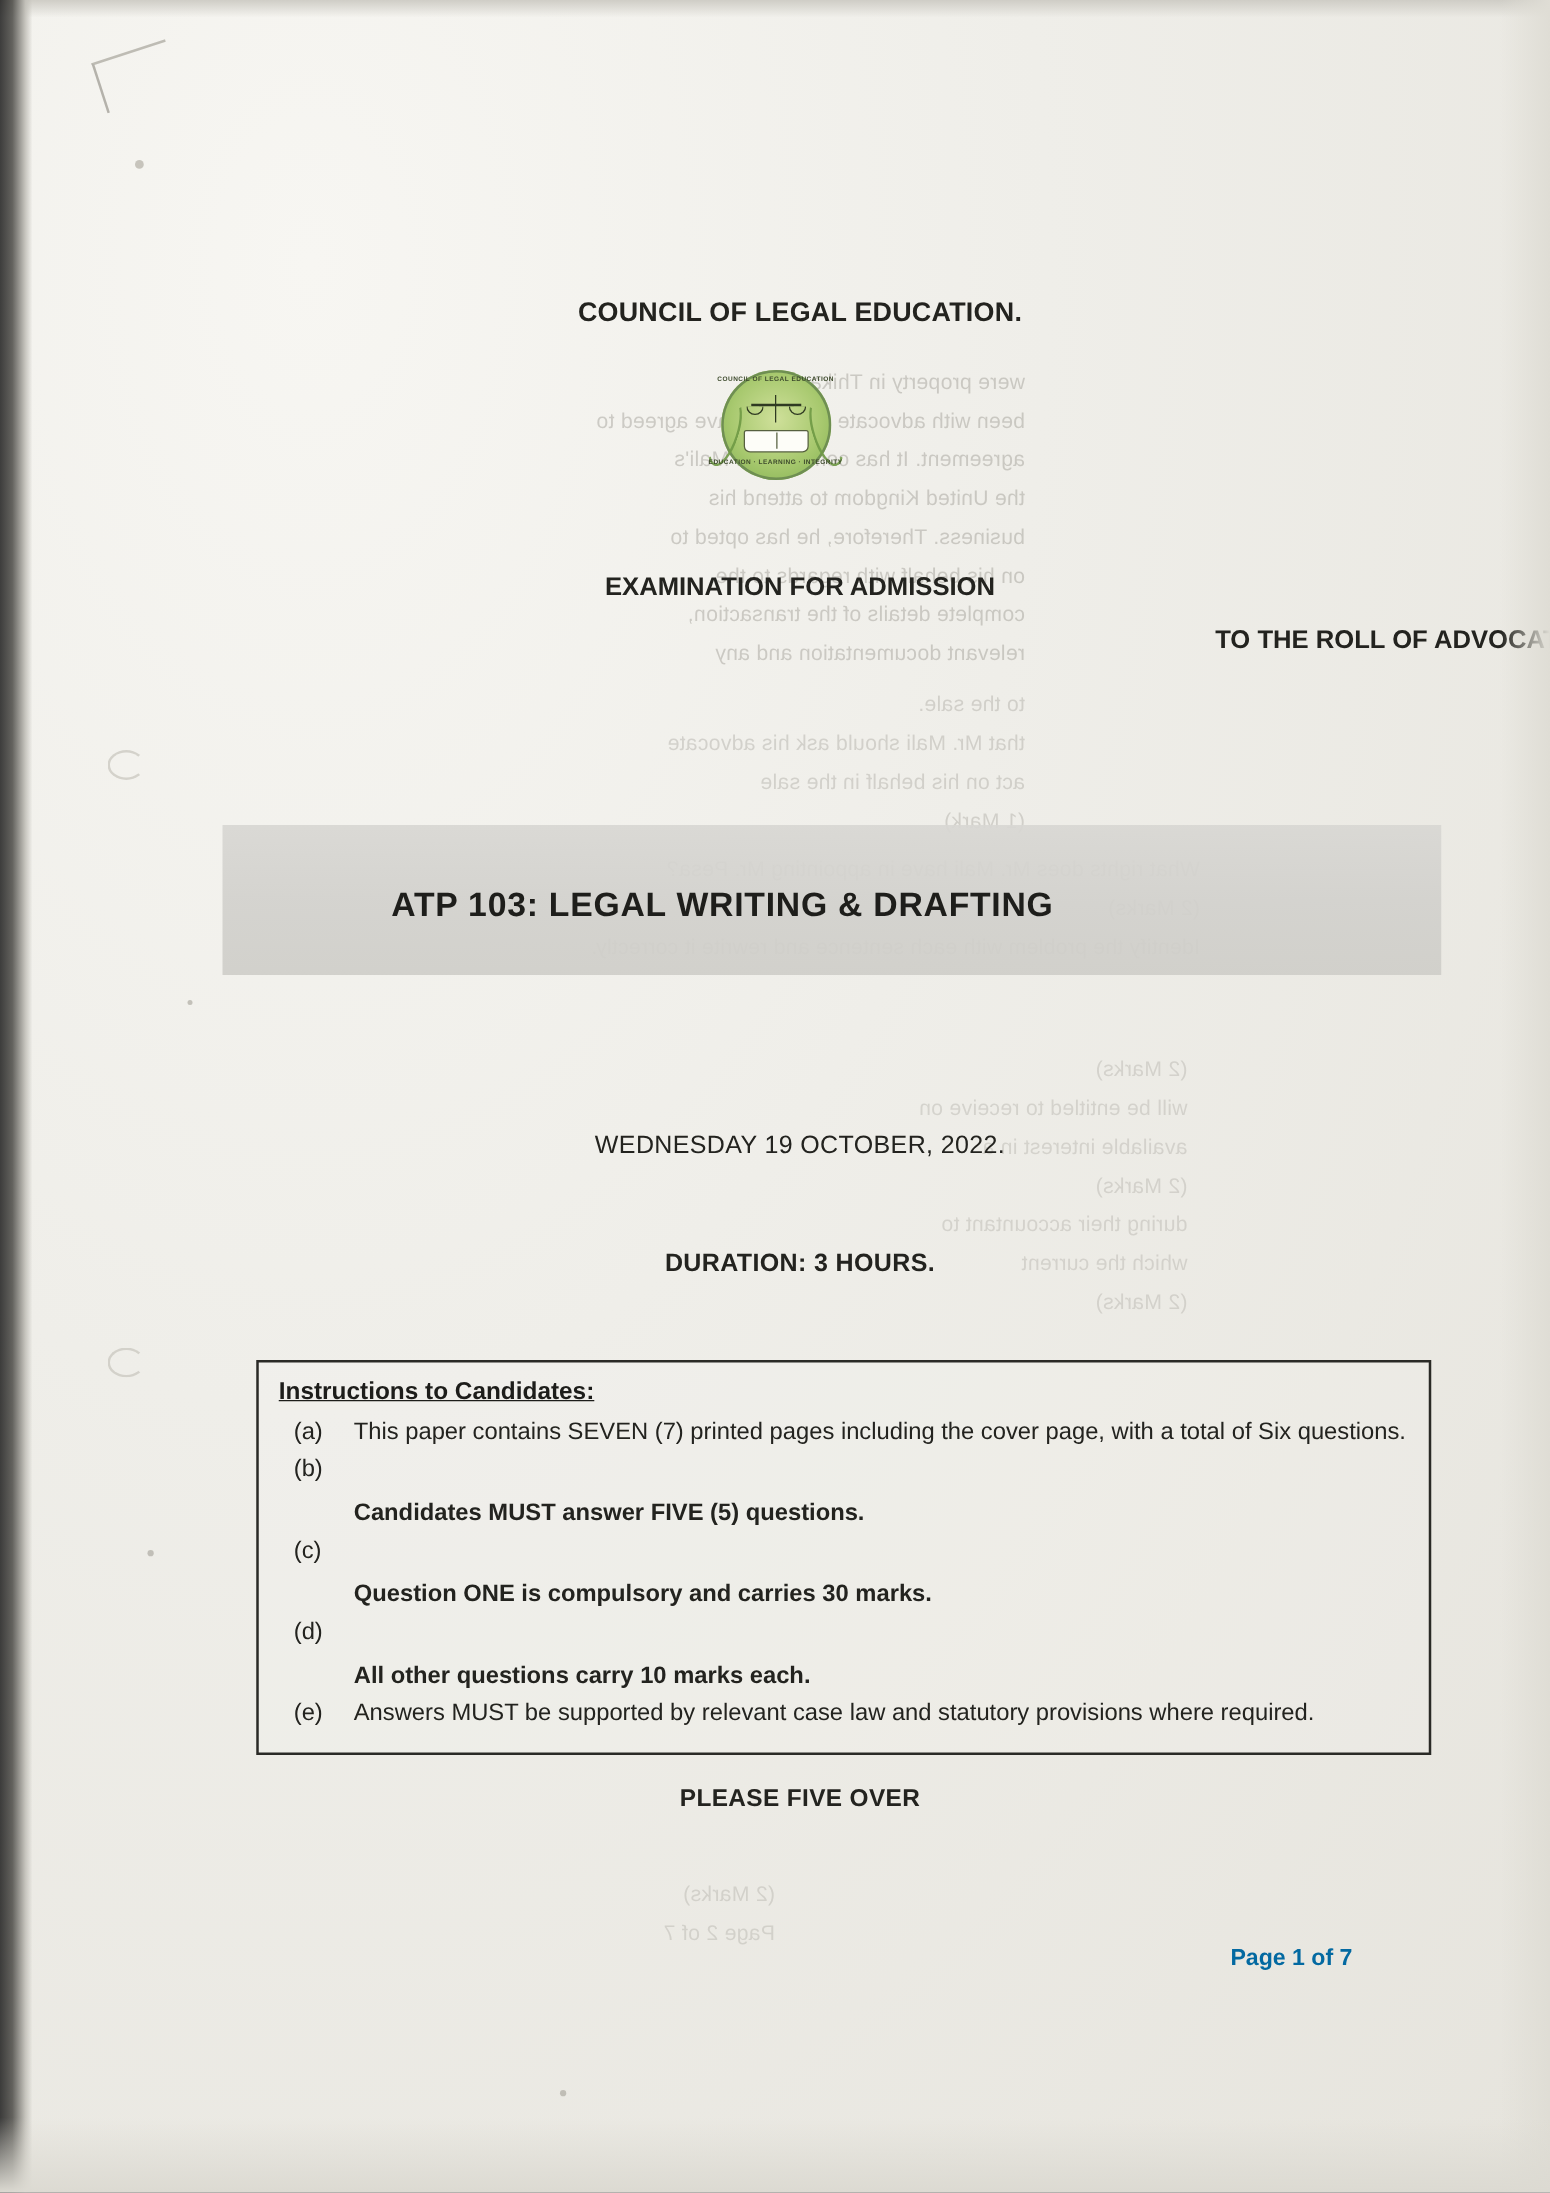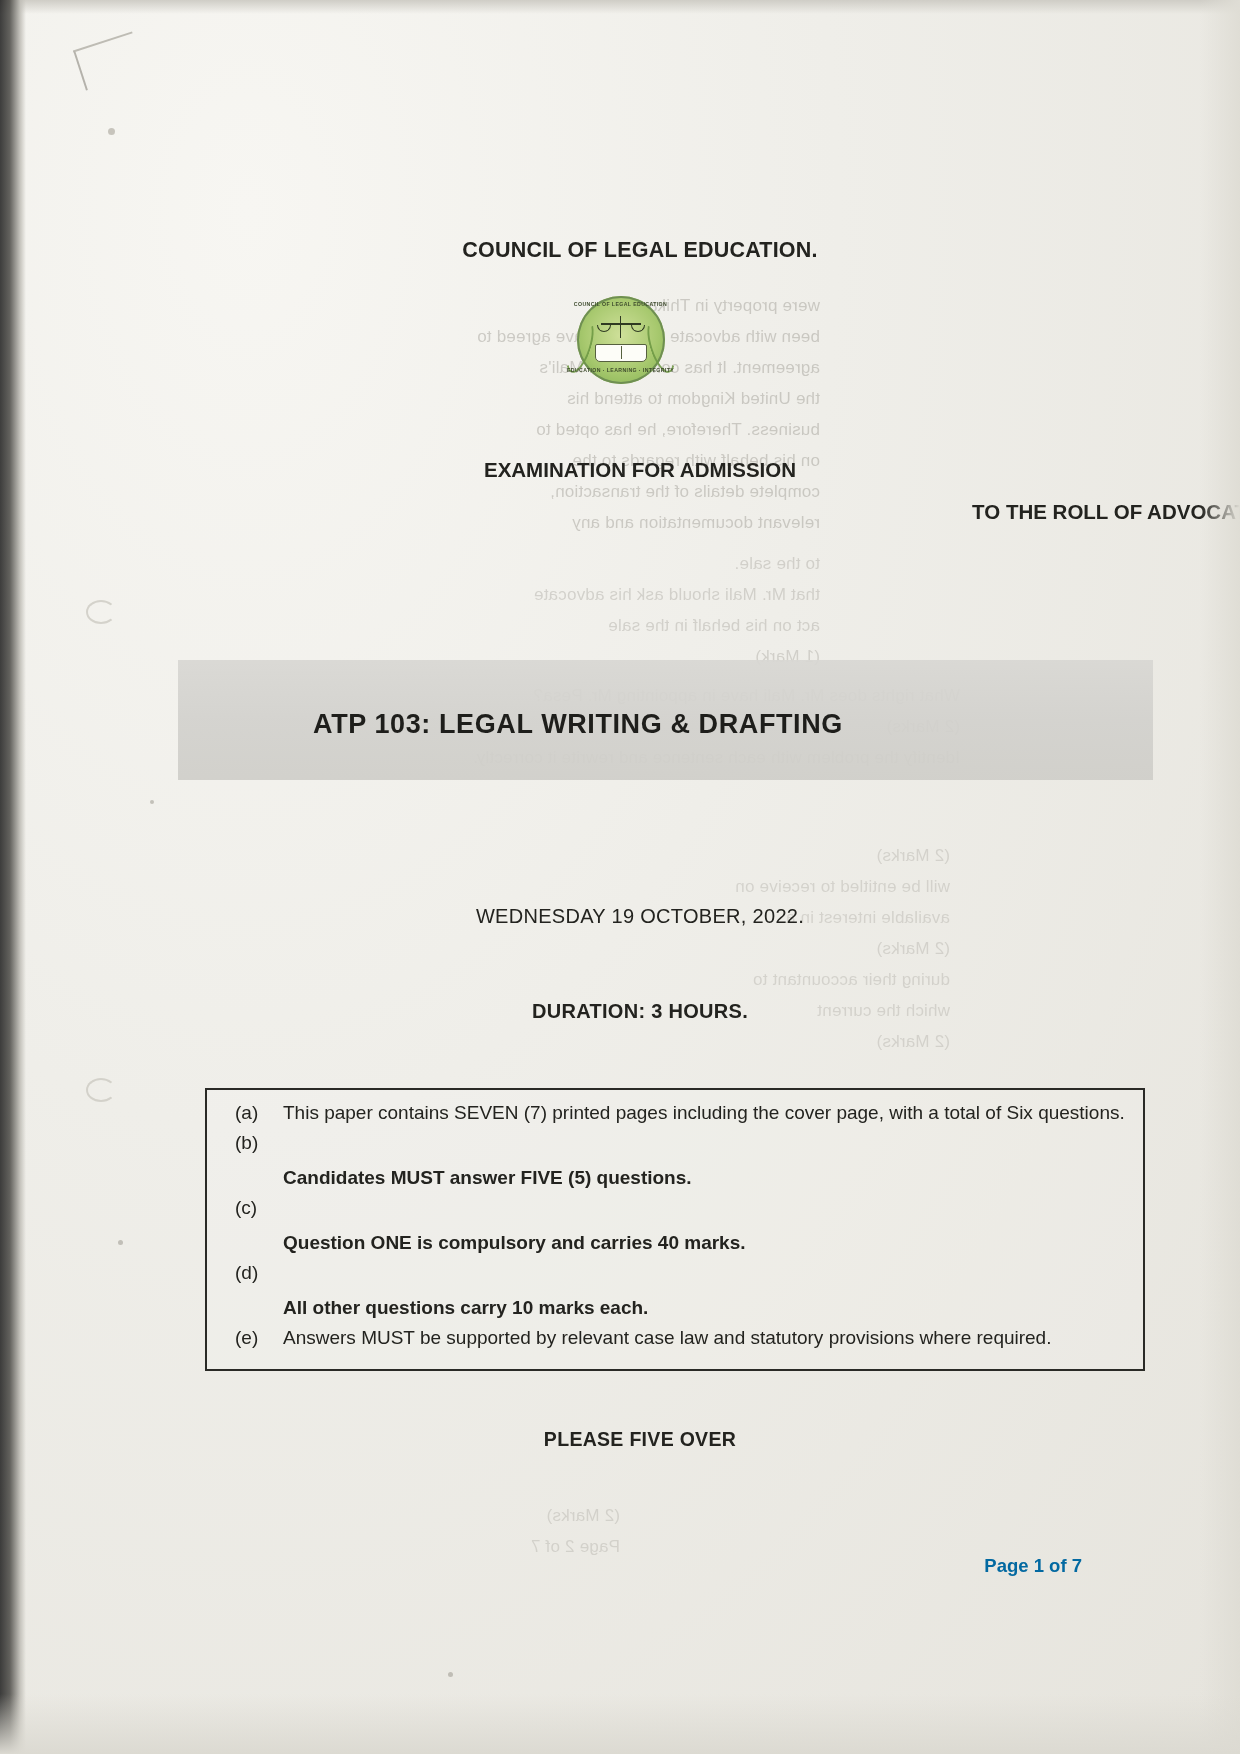--- a/index.html
+++ b/index.html
@@ -363,32 +363,33 @@
     <div class="hdr-exam1 ctr">EXAMINATION FOR ADMISSION</div>
     <div class="hdr-exam2 ctr">TO THE ROLL OF ADVOCATES.</div>
 
     <div class="title-band"></div>
     <div class="title-text">ATP 103:  LEGAL WRITING &amp; DRAFTING</div>
 
     <div class="date-line ctr">WEDNESDAY 19 OCTOBER, 2022.</div>
     <div class="duration-line ctr">DURATION:  3 HOURS.</div>
 
     <div class="instr-box">
+      <div class="instr-title">Instructions to Candidates:</div>
       <ul class="instr-list">
         <li class="instr-item">
           <span class="instr-label">(a)</span>
           <span class="instr-text">This paper contains SEVEN (7) printed pages including the cover page, with a total of Six questions.</span>
         </li>
         <li class="instr-item">
           <span class="instr-label">(b)</span>
           <span class="instr-text b">Candidates MUST answer FIVE (5) questions.</span>
         </li>
         <li class="instr-item">
           <span class="instr-label">(c)</span>
-          <span class="instr-text b">Question ONE is compulsory and carries 40 marks.</span>
+          <span class="instr-text b">Question ONE is compulsory and carries 30 marks.</span>
         </li>
         <li class="instr-item">
           <span class="instr-label">(d)</span>
           <span class="instr-text b">All other questions carry 10 marks each.</span>
         </li>
         <li class="instr-item just">
           <span class="instr-label">(e)</span>
           <span class="instr-text">Answers MUST be supported by relevant case law and statutory provisions where required.</span>
         </li>
       </ul>

